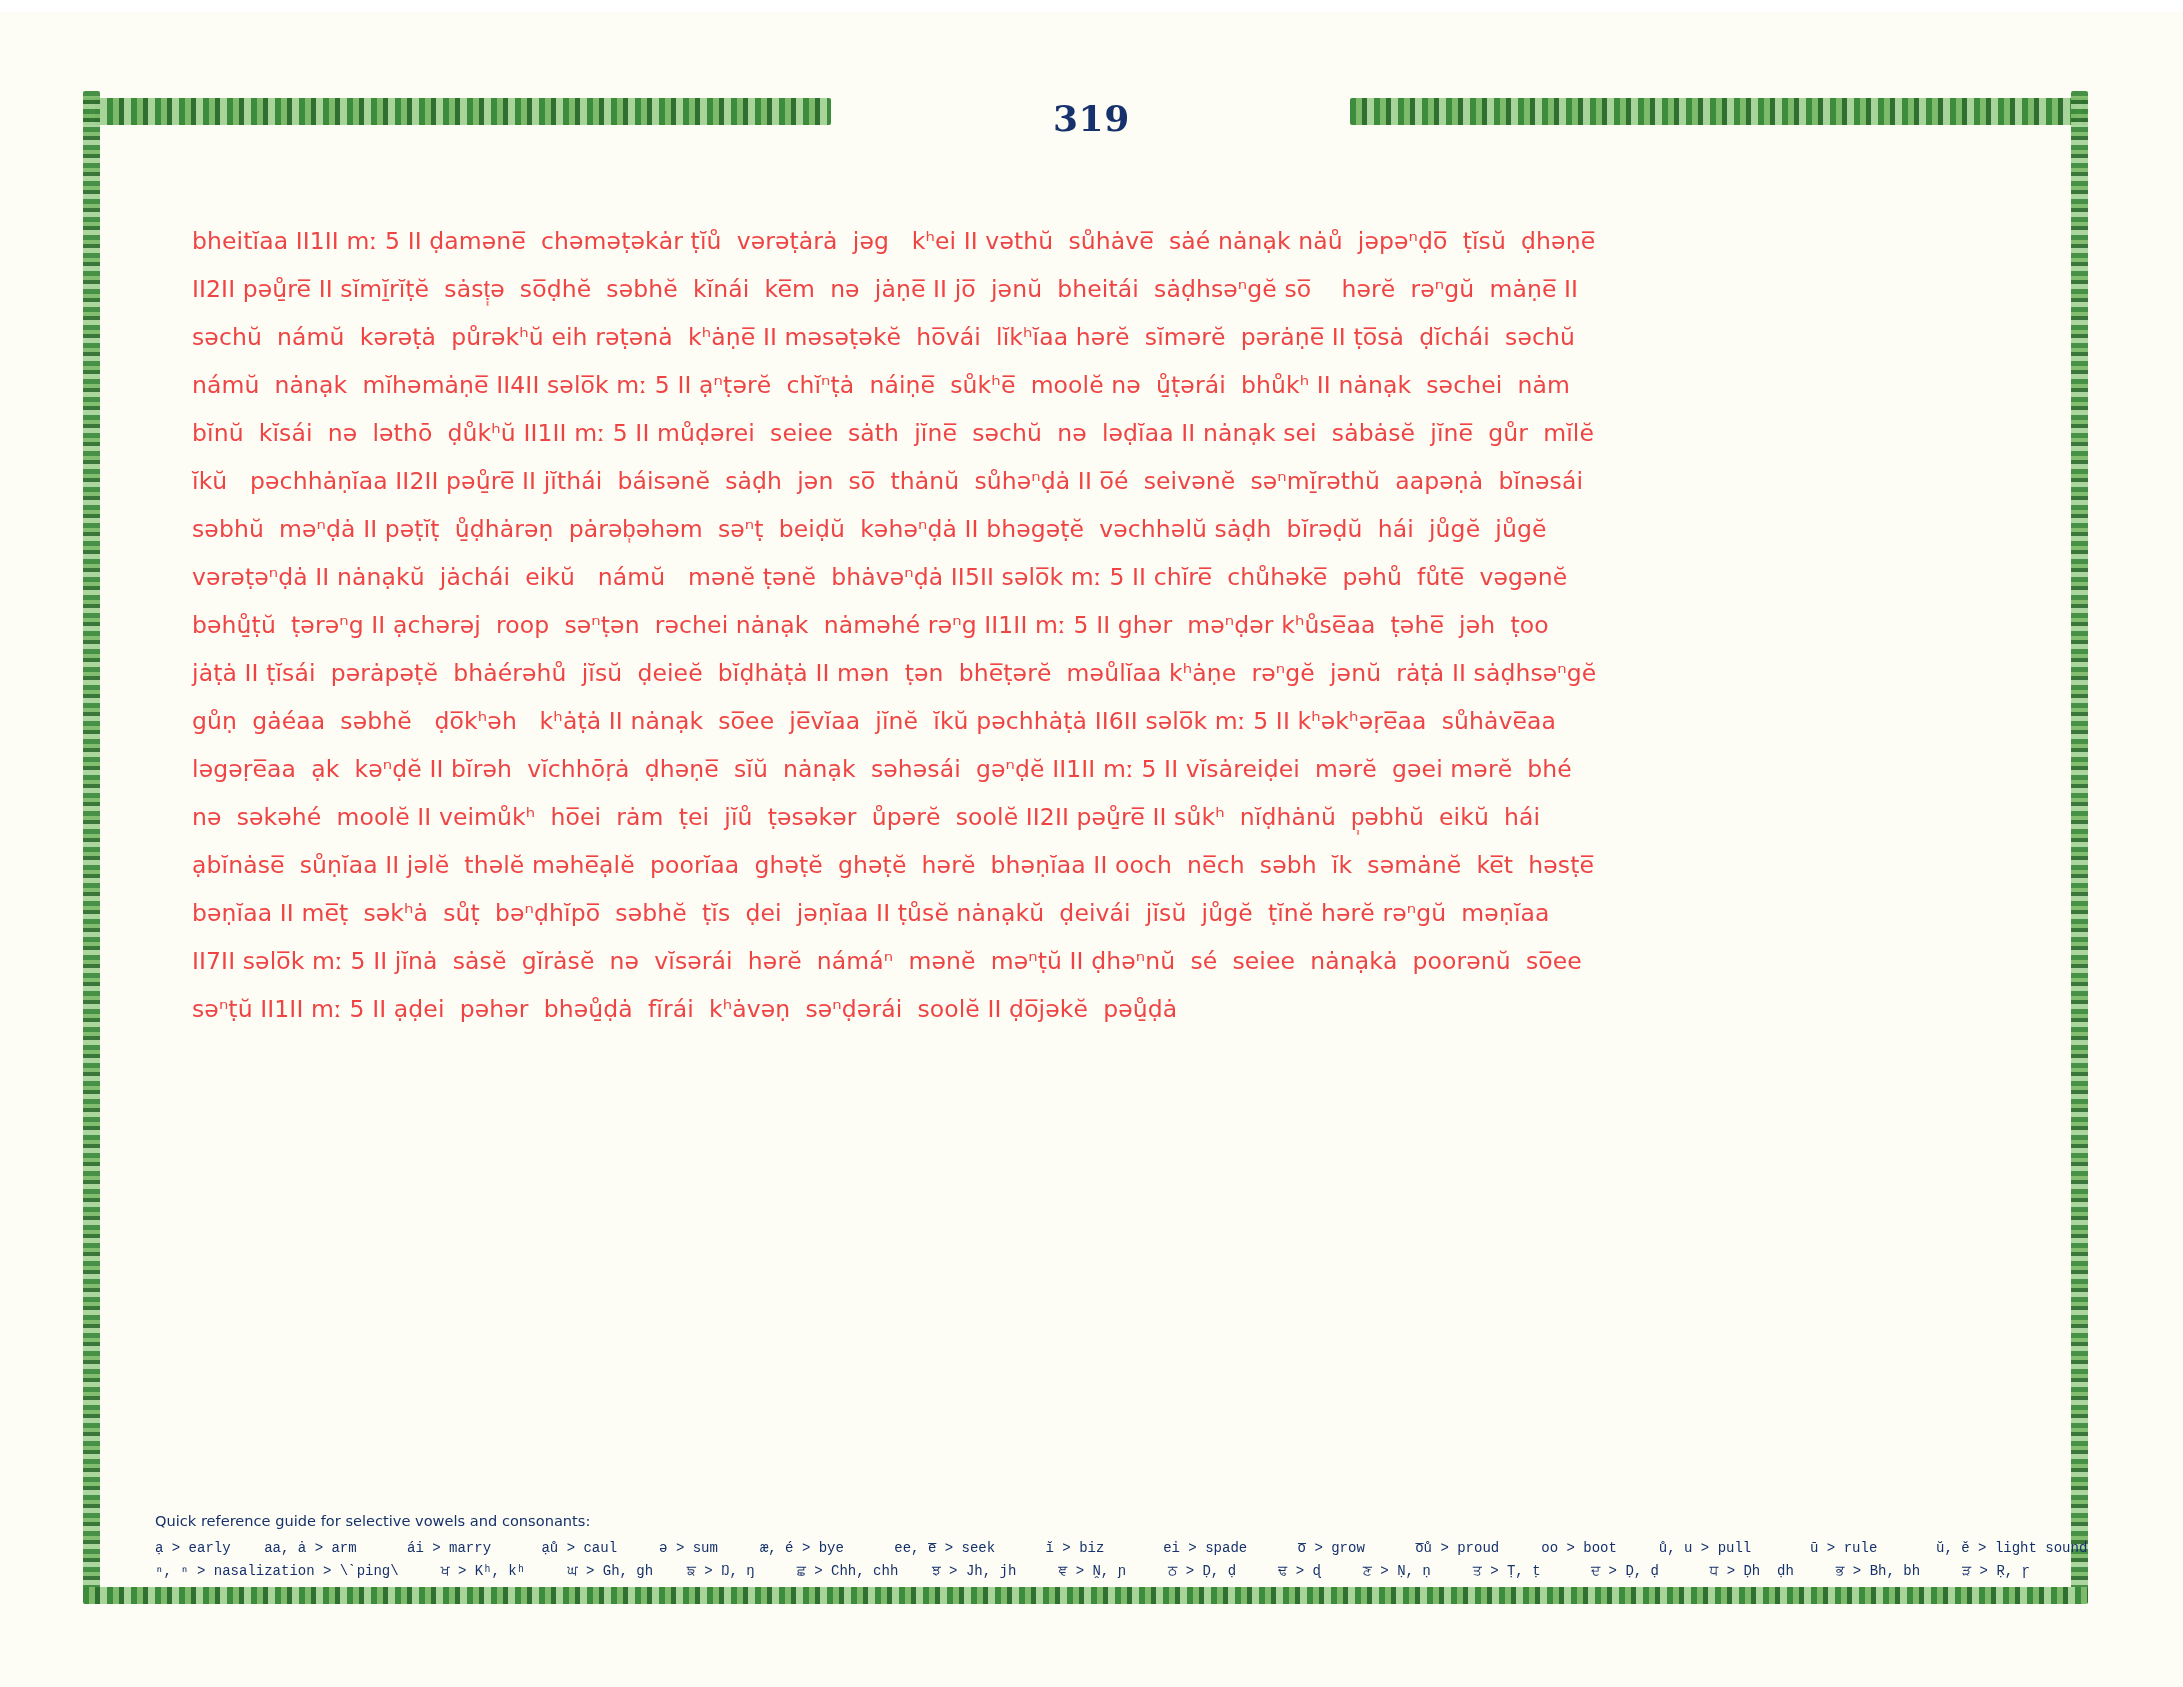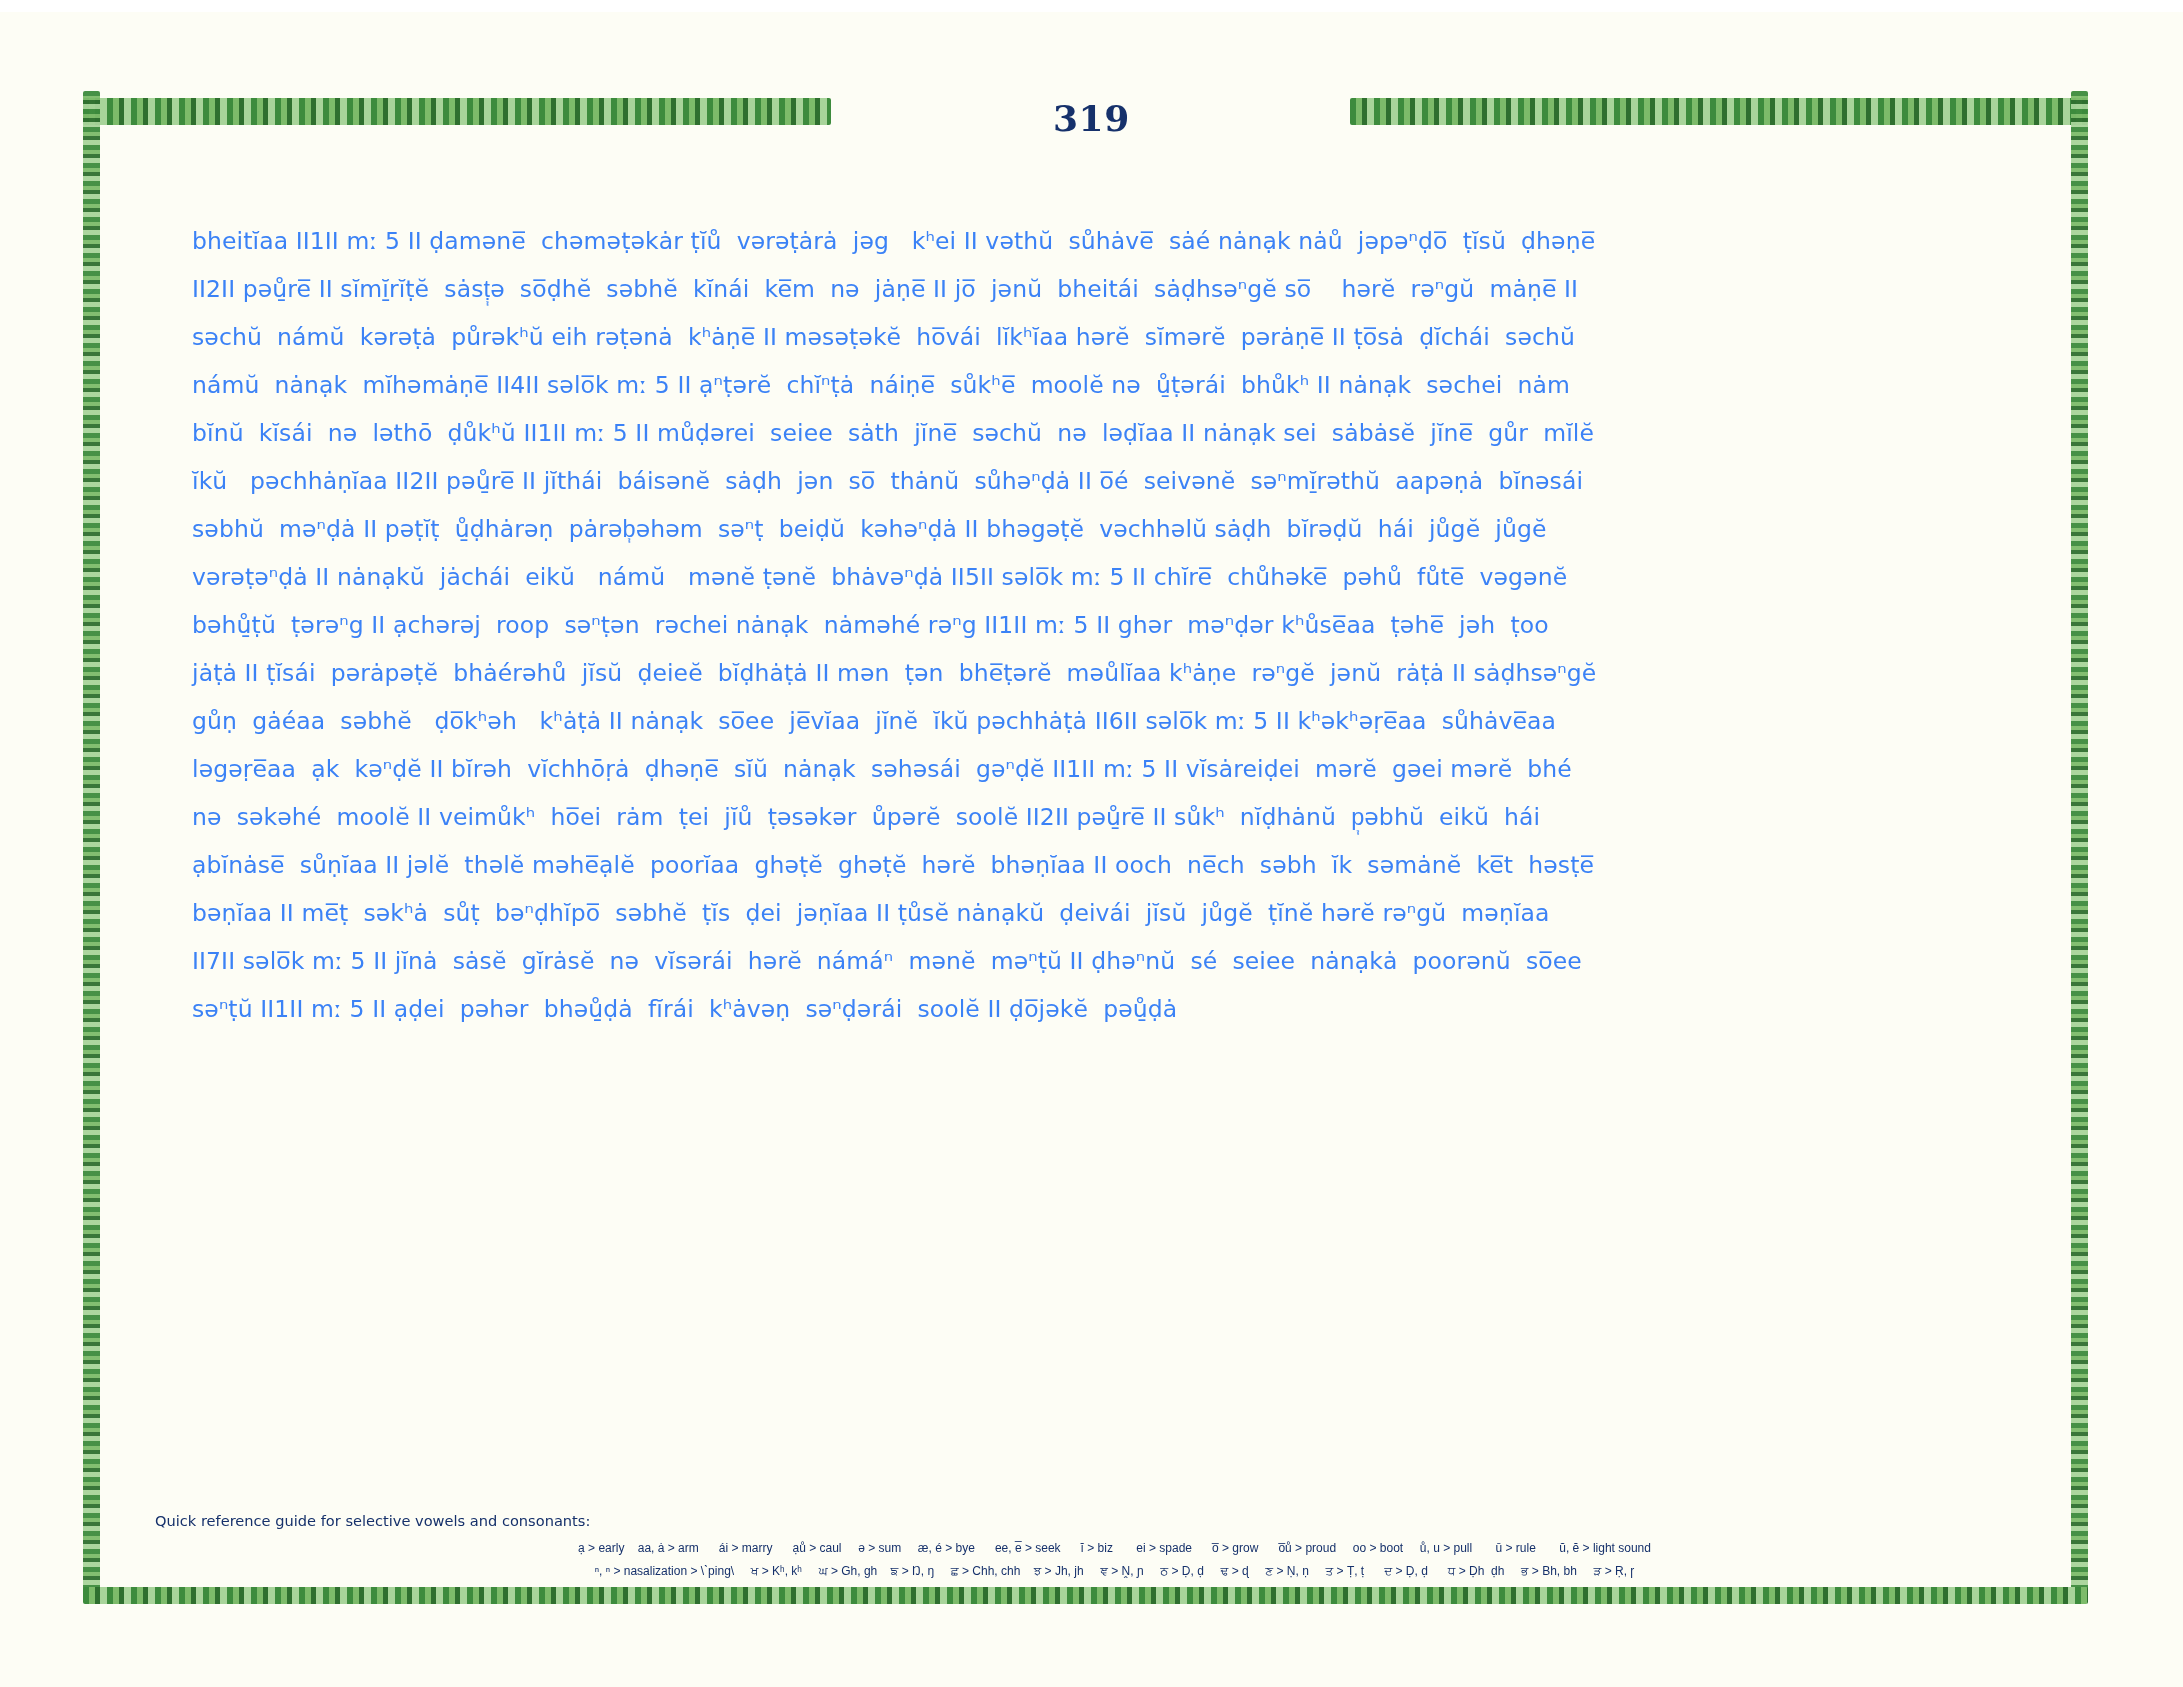--- a/index.html
+++ b/index.html
@@ -83,21 +83,21 @@
   }
 
   
   .content {
     position: absolute;
     left: 192px;
     top: 205px;
     width: 1813px;
   }
   .line {
-    color: #3b82f6;
+    color: #ef4444;
     font-size: 23.5px;
     line-height: 48px;
     white-space: pre;
     font-family: "DejaVu Sans", sans-serif;
     letter-spacing: 0.1px;
   }
 
   
   .legend {
     position: absolute;
@@ -106,25 +106,24 @@
     width: 1919px;
     color: #16316b;
     margin-top: 21px;
   }
   .legend-title {
     font-size: 14.6px;
     margin-bottom: 8px;
     font-family: "DejaVu Sans", sans-serif;
   }
   .legend-row {
-    font-size: 12px;
+    font-size: 14px;
     white-space: pre;
     line-height: 22.5px;
-    font-family: Liberation Sans, sans-serif;
-    text-align: center;
+    font-family: Liberation Mono, monospace;
   }
 </style>
 </head>
 <body>
 
 <div class="page">
 
   <div class="border-top-left"></div>
   <div class="border-top-right"></div>
   <div class="border-left"></div>

